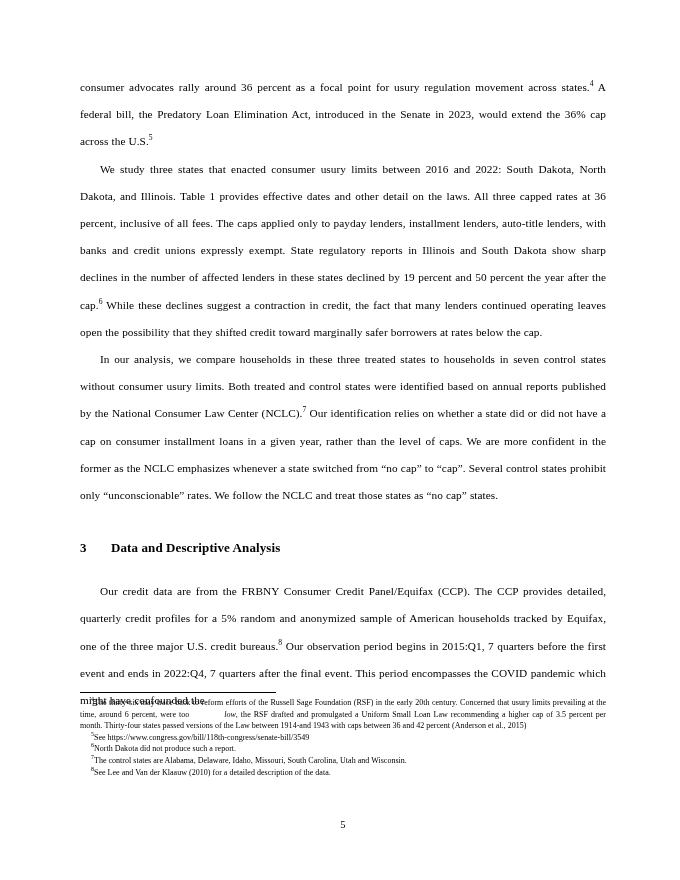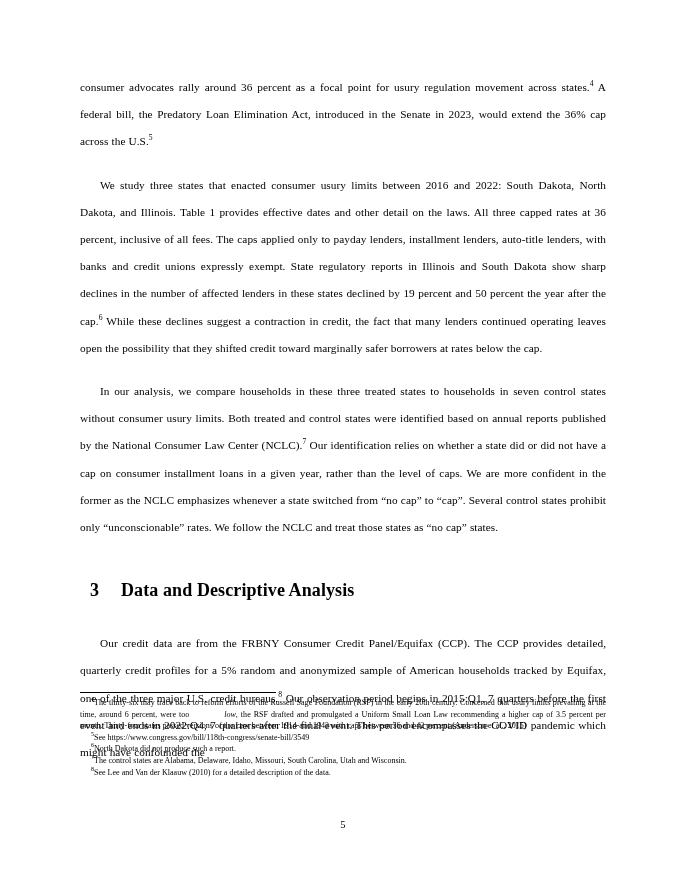--- a/index.html
+++ b/index.html
@@ -34,30 +34,30 @@
     line-height: 27.2px;
     text-align: justify;
     text-justify: inter-word;
     letter-spacing: 0.04px;
     word-spacing: 0.2px;
   }
   p.body-par.indent {
     text-indent: 20px;
   }
   p.body-par + p.body-par {
-    margin-top: 16px;
+    margin-top: 0px;
   }
   sup.fn-mark {
     font-size: 7.6px;
     vertical-align: super;
     line-height: 0;
   }
   h2.section-head {
-    margin: 10px;
-    font-size: 18px;
+    margin: 0;
+    font-size: 13px;
     font-weight: bold;
     line-height: 20px;
     letter-spacing: 0.1px;
   }
   .sec-num {
     display: inline-block;
     min-width: 31px;
   }
   .section-block {
     padding-top: 29px;

